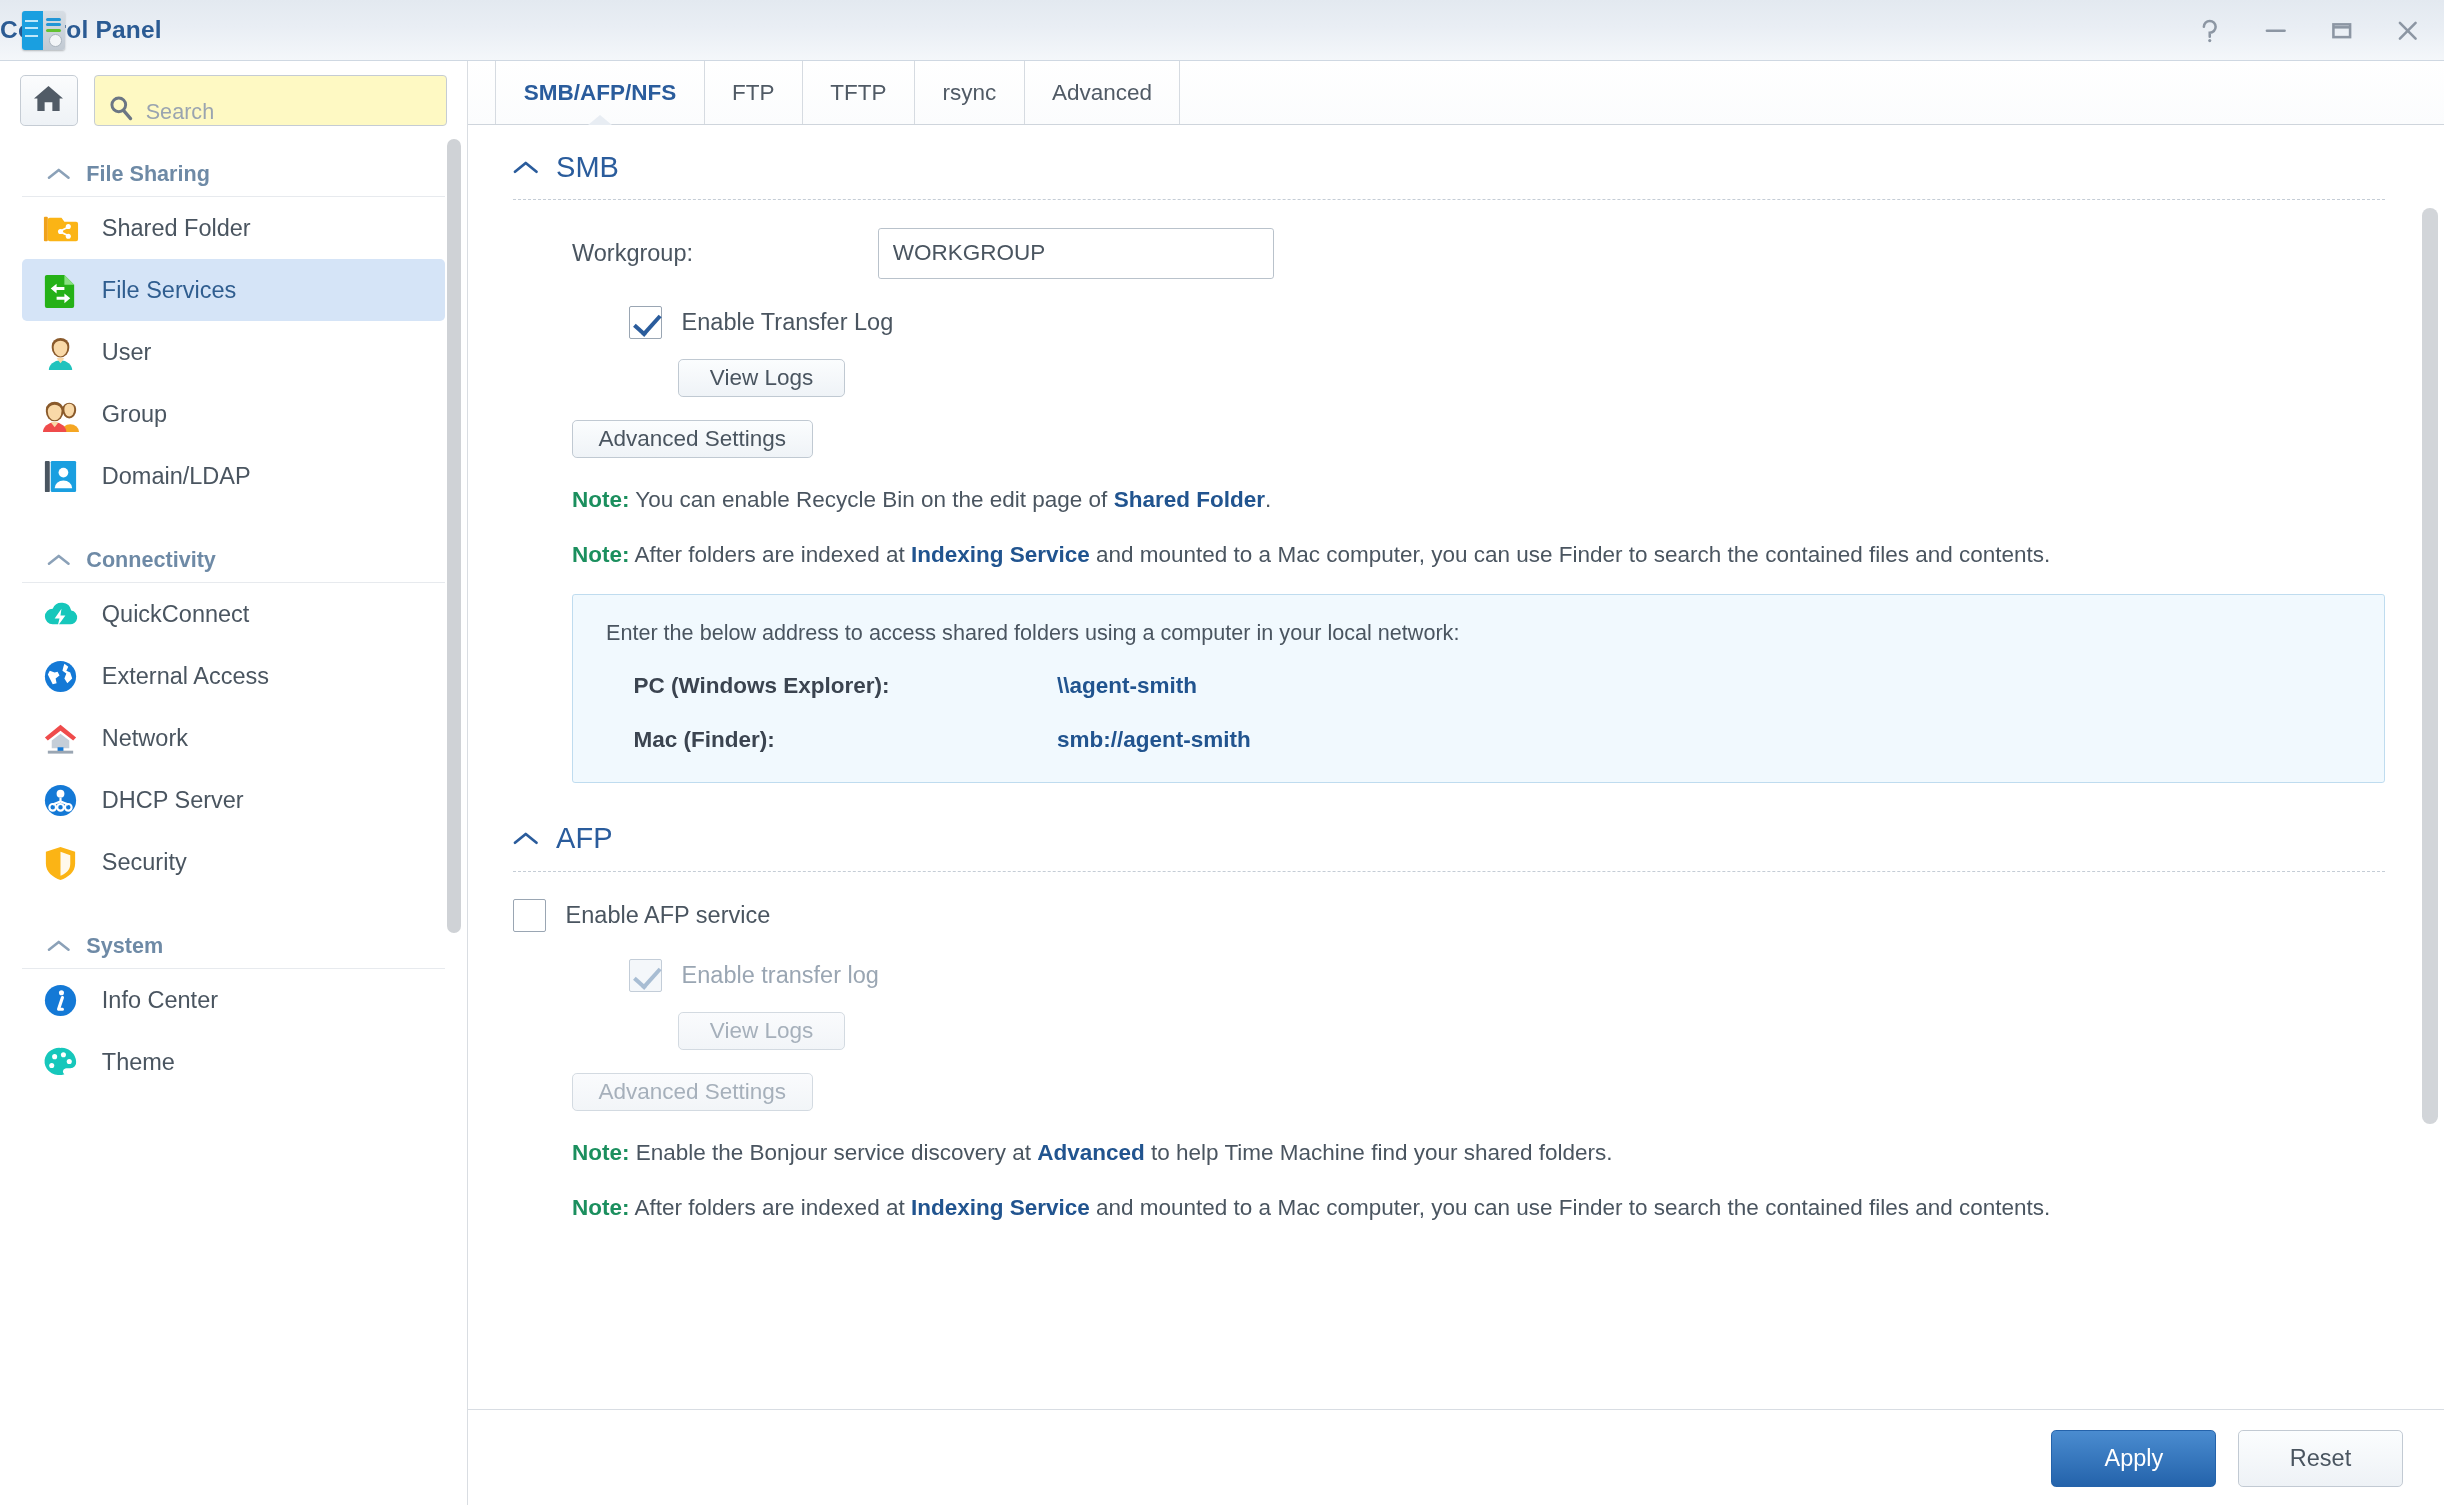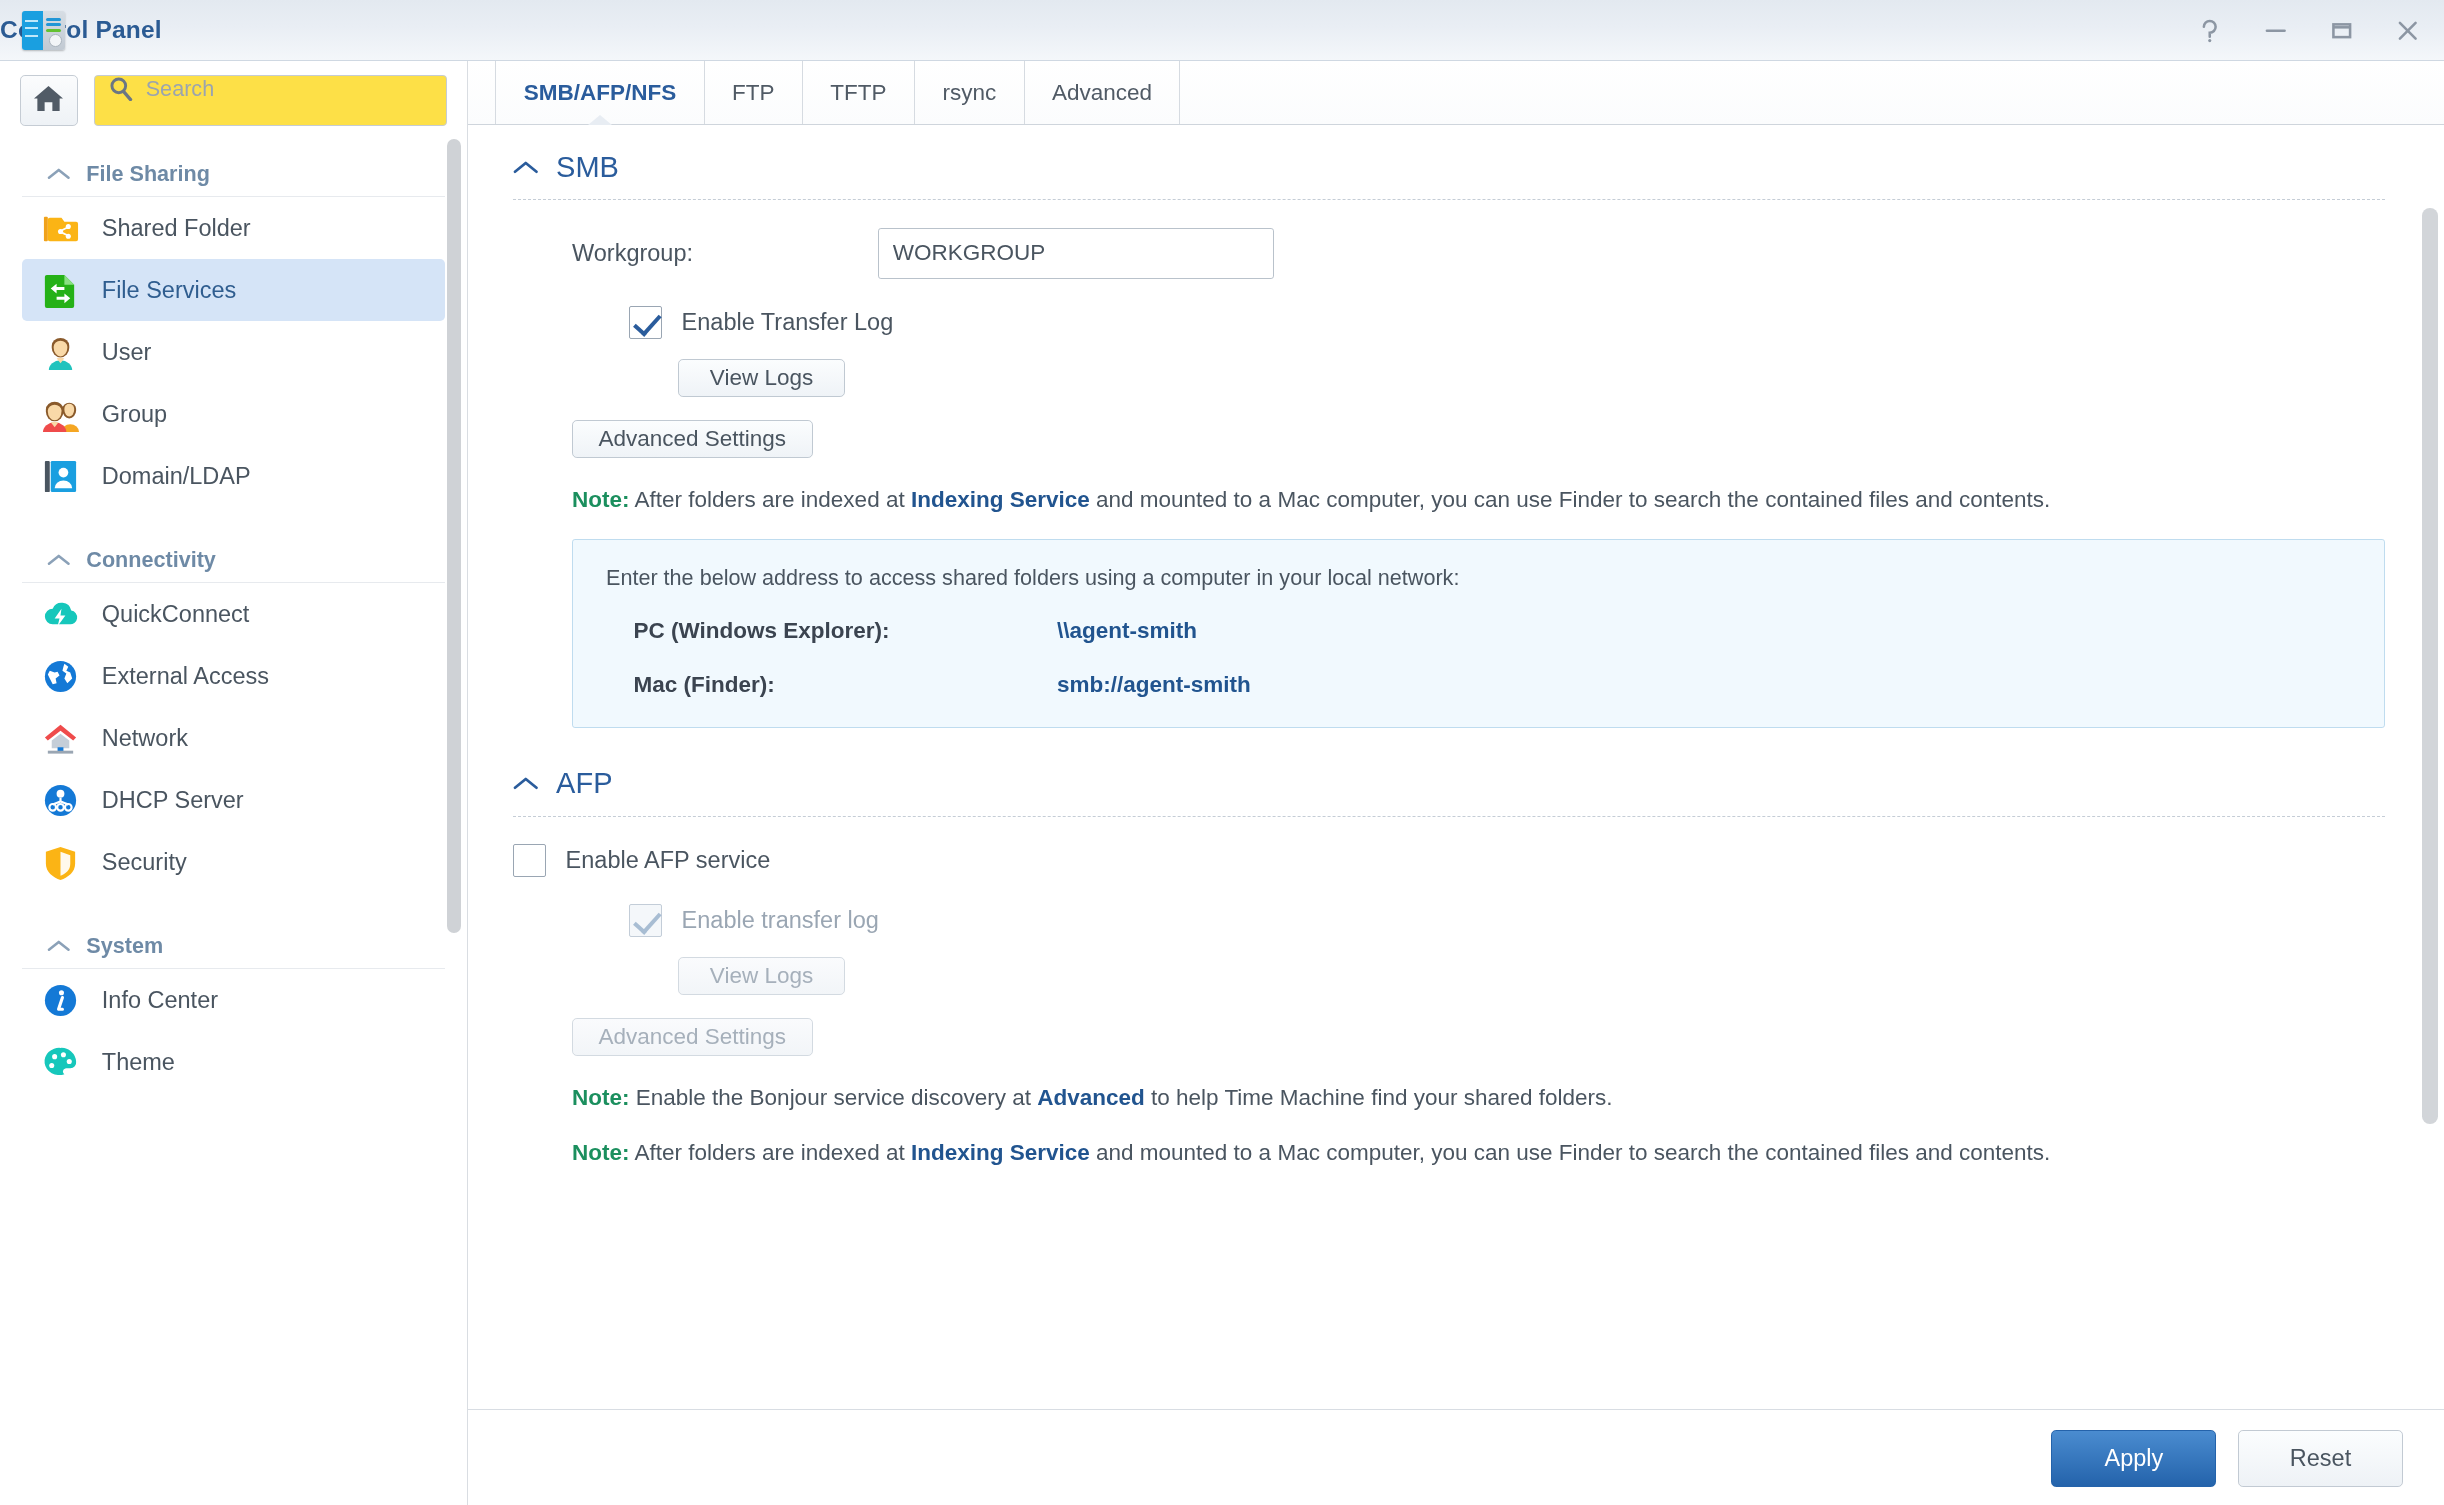--- a/index.html
+++ b/index.html
@@ -111,22 +111,22 @@
     border: 1px solid #c5ccd4;
     border-radius: 4.9px;
     background: linear-gradient(to bottom,#fbfcfd,#eef2f6);
     display:flex; align-items:center; justify-content:center;
   }
   .search-box {
     flex: 1;
     height: 51px;
     border: 1px solid #c5ccd4;
     border-radius: 3.9px;
-    background: #fde047;
-    display: flex; align-items: flex-start;
+    background: #fef9c3;
+    display: flex; align-items: flex-end;
     padding: 0 13.7px; gap: 11.8px;
   }
   .search-box input {
     border: 0; outline: 0; flex: 1;
     font-size: 21.6px; color: #4a5560;
     font-family: "Liberation Sans", sans-serif;
     background: transparent;
   }
   .search-box input::placeholder { color: #9aa4b0; }
 
@@ -614,20 +614,23 @@
           </div>
 
           <div style="margin:19.6px 0 0 165px;">
             <button class="btn">View Logs</button>
           </div>
 
           <div style="margin:23.5px 0 0 59px;">
             <button class="btn">Advanced Settings</button>
           </div>
 
+          <div class="note indent1">
+            <span class="k">Note:</span><span> You can enable Recycle Bin on the edit page of </span><b>Shared Folder</b><span>.</span>
+          </div>
 
           <div class="note indent1">
             <span class="k">Note:</span><span> After folders are indexed at </span><b>Indexing Service</b><span> and mounted to a Mac computer, you can use Finder to search the contained files and contents.</span>
           </div>
 
           <div class="infobox indent1">
             <div class="lead">Enter the below address to access shared folders using a computer in your local network:</div>
             <div class="pair">
               <div class="k">PC (Windows Explorer):</div>
               <div class="v">\\agent-smith</div>

